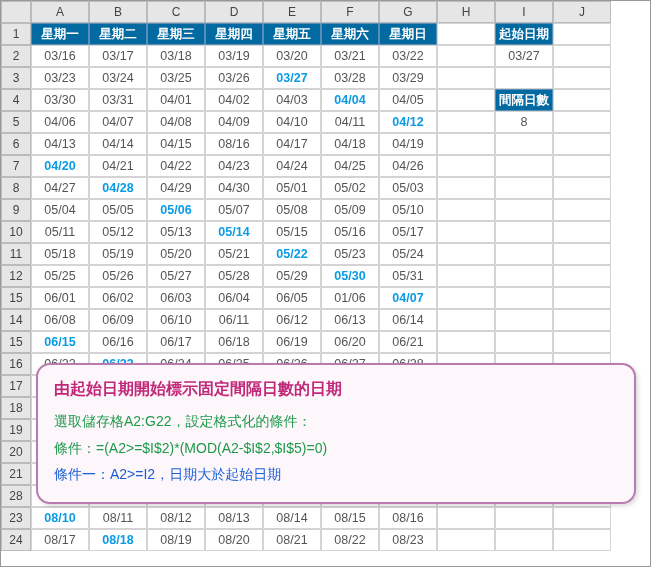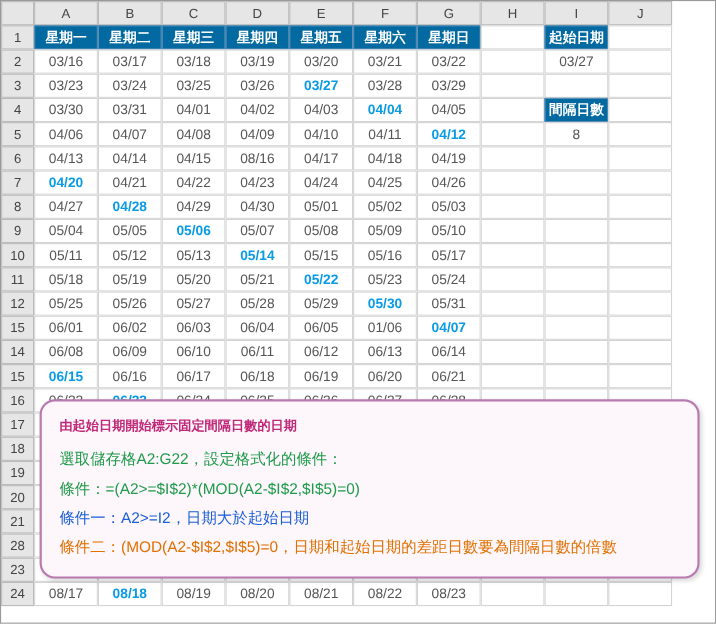--- a/index.html
+++ b/index.html
@@ -3,21 +3,21 @@
 <meta charset="utf-8">
 <style>
 *{box-sizing:border-box;margin:0;padding:0}
 body{font-family:"Microsoft JhengHei",Arial,sans-serif;font-size:13px;background:#fff;width:651px;height:567px;overflow:hidden;position:relative;border:1px solid #999}
 .sheet{display:grid;grid-template-columns:30px repeat(10,58px);grid-auto-rows:22px}
 .colhdr,.rowhdr{background:#e6e6e6;border:1px solid #bbb;display:flex;align-items:center;justify-content:center;color:#444;font-size:12px}
 .cell{border:1px solid #d4d4d4;display:flex;align-items:center;justify-content:center;background:#fff;font-size:12.5px;color:#555}
 .hdr{background:#0369a1;color:#fff;font-weight:bold;border:1px solid #5a8fb9}
 .hl{color:#0a9be6;font-weight:bold}
 .callout{position:absolute;left:35px;top:362px;width:600px;background:#fdf6fb;border:2px solid #b87bb0;border-radius:14px;padding:14px 16px;box-shadow:2px 2px 4px rgba(0,0,0,.15)}
-.callout .title{color:#c02878;font-size:12px;font-weight:bold;margin-bottom:8px}
+.callout .title{color:#c02878;font-size:16px;font-weight:bold;margin-bottom:8px}
 .callout .line{font-size:14px;line-height:1.9}
 .g{color:#1e9a4a}.b{color:#1a5fd6}.o{color:#e07000}
 .corner{background:#e6e6e6;border:1px solid #bbb}
 </style>
 </head>
 <body>
 
 <div class="sheet" id="sheet">
     <div class="corner"></div>
     <div class="colhdr">A</div>
@@ -294,14 +294,13 @@
     <div class="cell"></div>
     <div class="cell"></div>
     <div class="cell"></div>
   </div>
 
 <div class="callout">
   <div class="title">由起始日期開始標示固定間隔日數的日期</div>
   <div class="line g">選取儲存格A2:G22，設定格式化的條件：</div>
   <div class="line g">條件：=(A2&gt;=$I$2)*(MOD(A2-$I$2,$I$5)=0)</div>
   <div class="line b">條件一：A2&gt;=I2，日期大於起始日期</div>
-  <div class="line o">條件二：(MOD(A2-$I$2,$I$5)=0，日期和起始日期的差距日數要為間隔日數的倍數</div>
 </div>
 
 </body></html>

